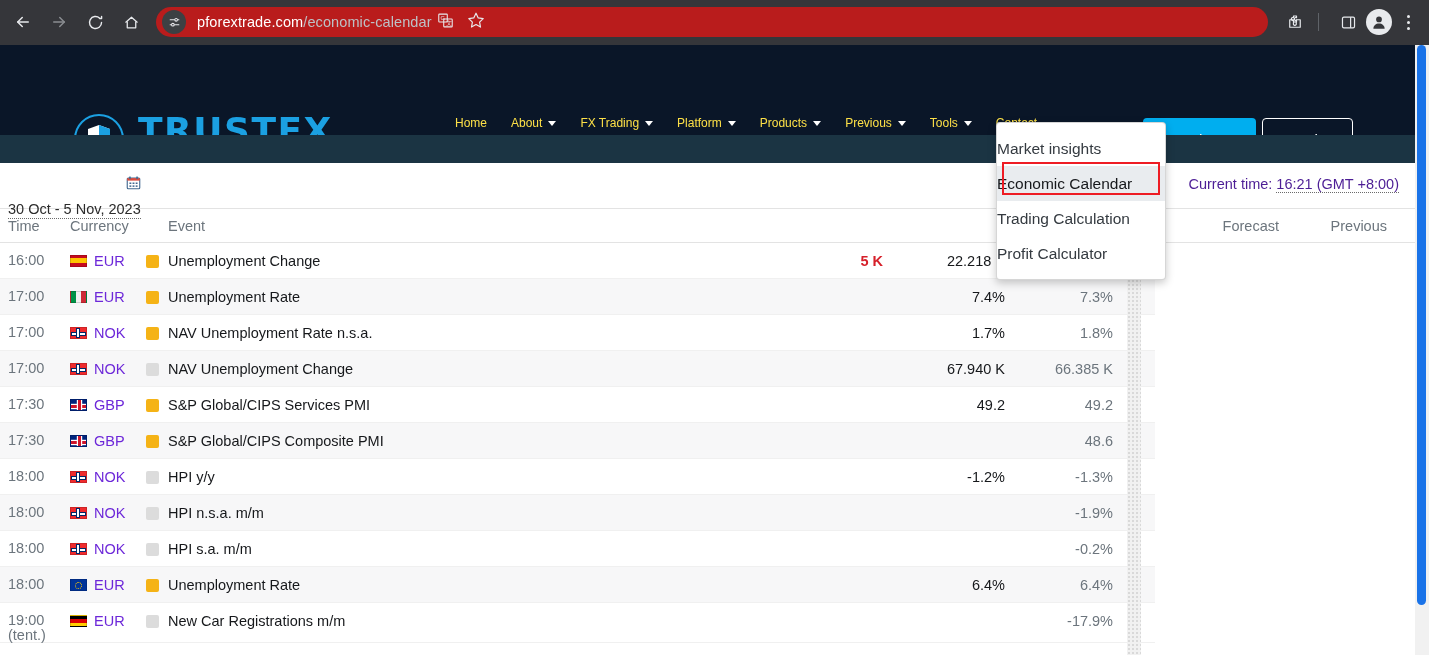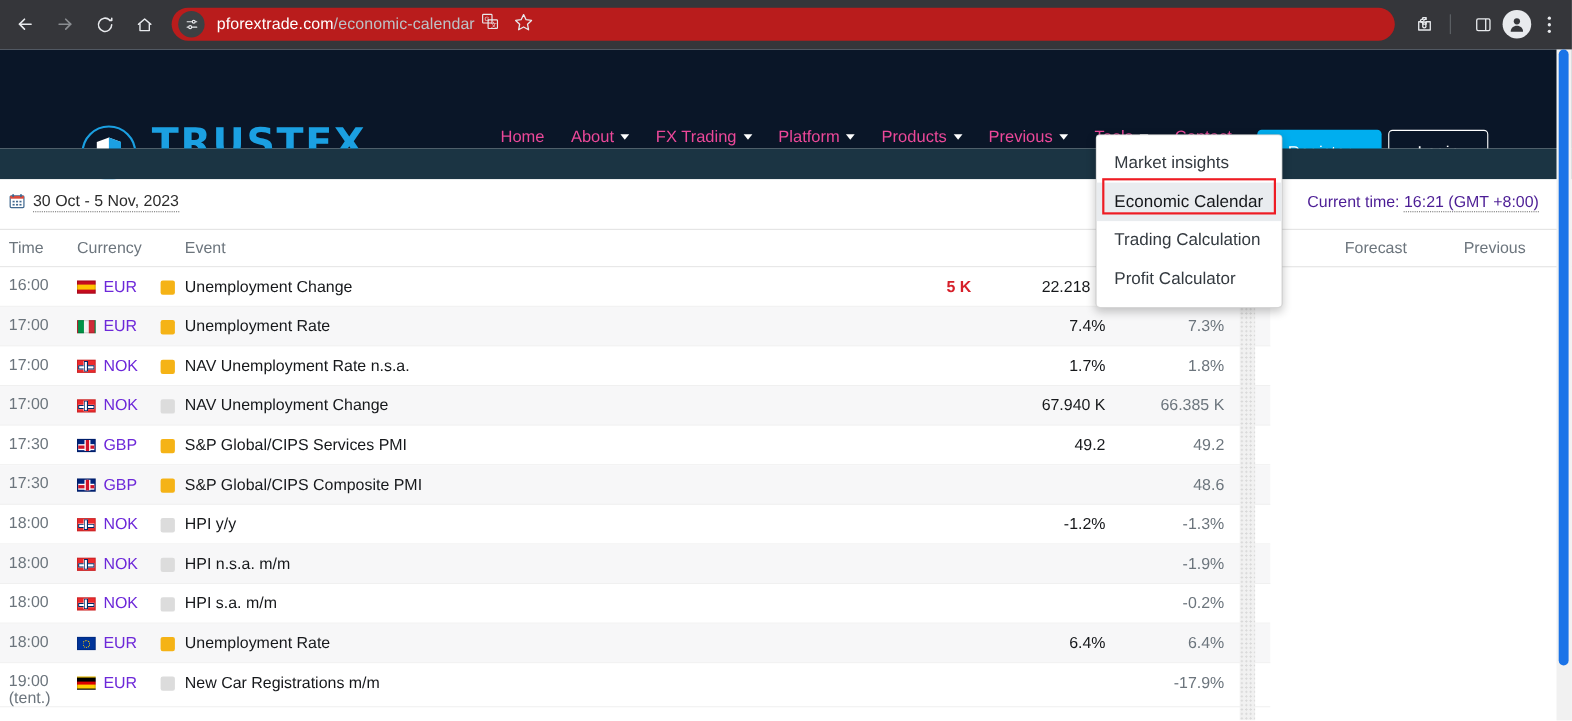--- a/index.html
+++ b/index.html
@@ -120,22 +120,22 @@
   #logo-underline .lu-x {
     font-size: 9px; color: #1ba0e2; font-weight: bold;
   }
 
   #main-nav {
     position: absolute; left: 455px; top: 71px;
     display: flex; align-items: center;
   }
   .nav-item {
     display: flex; align-items: center; gap: 6px;
-    color: #ec4899;
-    font-size: 15px;
+    color: #fde047;
+    font-size: 12px;
     margin-right: 24px;
     white-space: nowrap;
   }
   .nav-item:last-child { margin-right: 0; }
   .caret-down {
     width: 0; height: 0;
     border-left: 4.5px solid transparent;
     border-right: 4.5px solid transparent;
     border-top: 5px solid #ffffff;
     display: block;
@@ -173,21 +173,20 @@
     background: #ffffff;
     border: 1px solid rgba(0,0,0,0.16);
     border-radius: 4px;
     box-shadow: 0 3px 9px rgba(0,0,0,0.22);
     padding: 8px 0;
     z-index: 50;
   }
   .dropdown-item {
     height: 35px;
     display: flex; align-items: center;
-    padding-left: 16px;
     font-size: 15.5px;
     color: #343a40;
     white-space: nowrap;
   }
   .dropdown-item.is-active {
     background: #e9ecef;
     color: #16181b;
   }
   #red-highlight-box {
     position: absolute; left: 1002px; top: 162px;
@@ -203,21 +202,21 @@
     width: 1429px; height: 492px;
     background: #ffffff;
   }
   #calendar-toolbar {
     position: relative;
     height: 46px;
     border-bottom: 1px solid #e3e3e3;
   }
   #date-range {
     position: absolute; left: 8px; top: 12px;
-    display: flex; align-items: flex-start; gap: 7px;
+    display: flex; align-items: flex-end; gap: 7px; flex-direction: column;
   }
   #date-range-label {
     font-size: 14.5px; color: #2b2b2b;
     border-bottom: 1px dotted #6b6b6b;
     padding-bottom: 1px;
   }
   #current-time {
     position: absolute; right: 30px; top: 13px;
     font-size: 14.5px; color: #4c1d95;
     white-space: nowrap;

